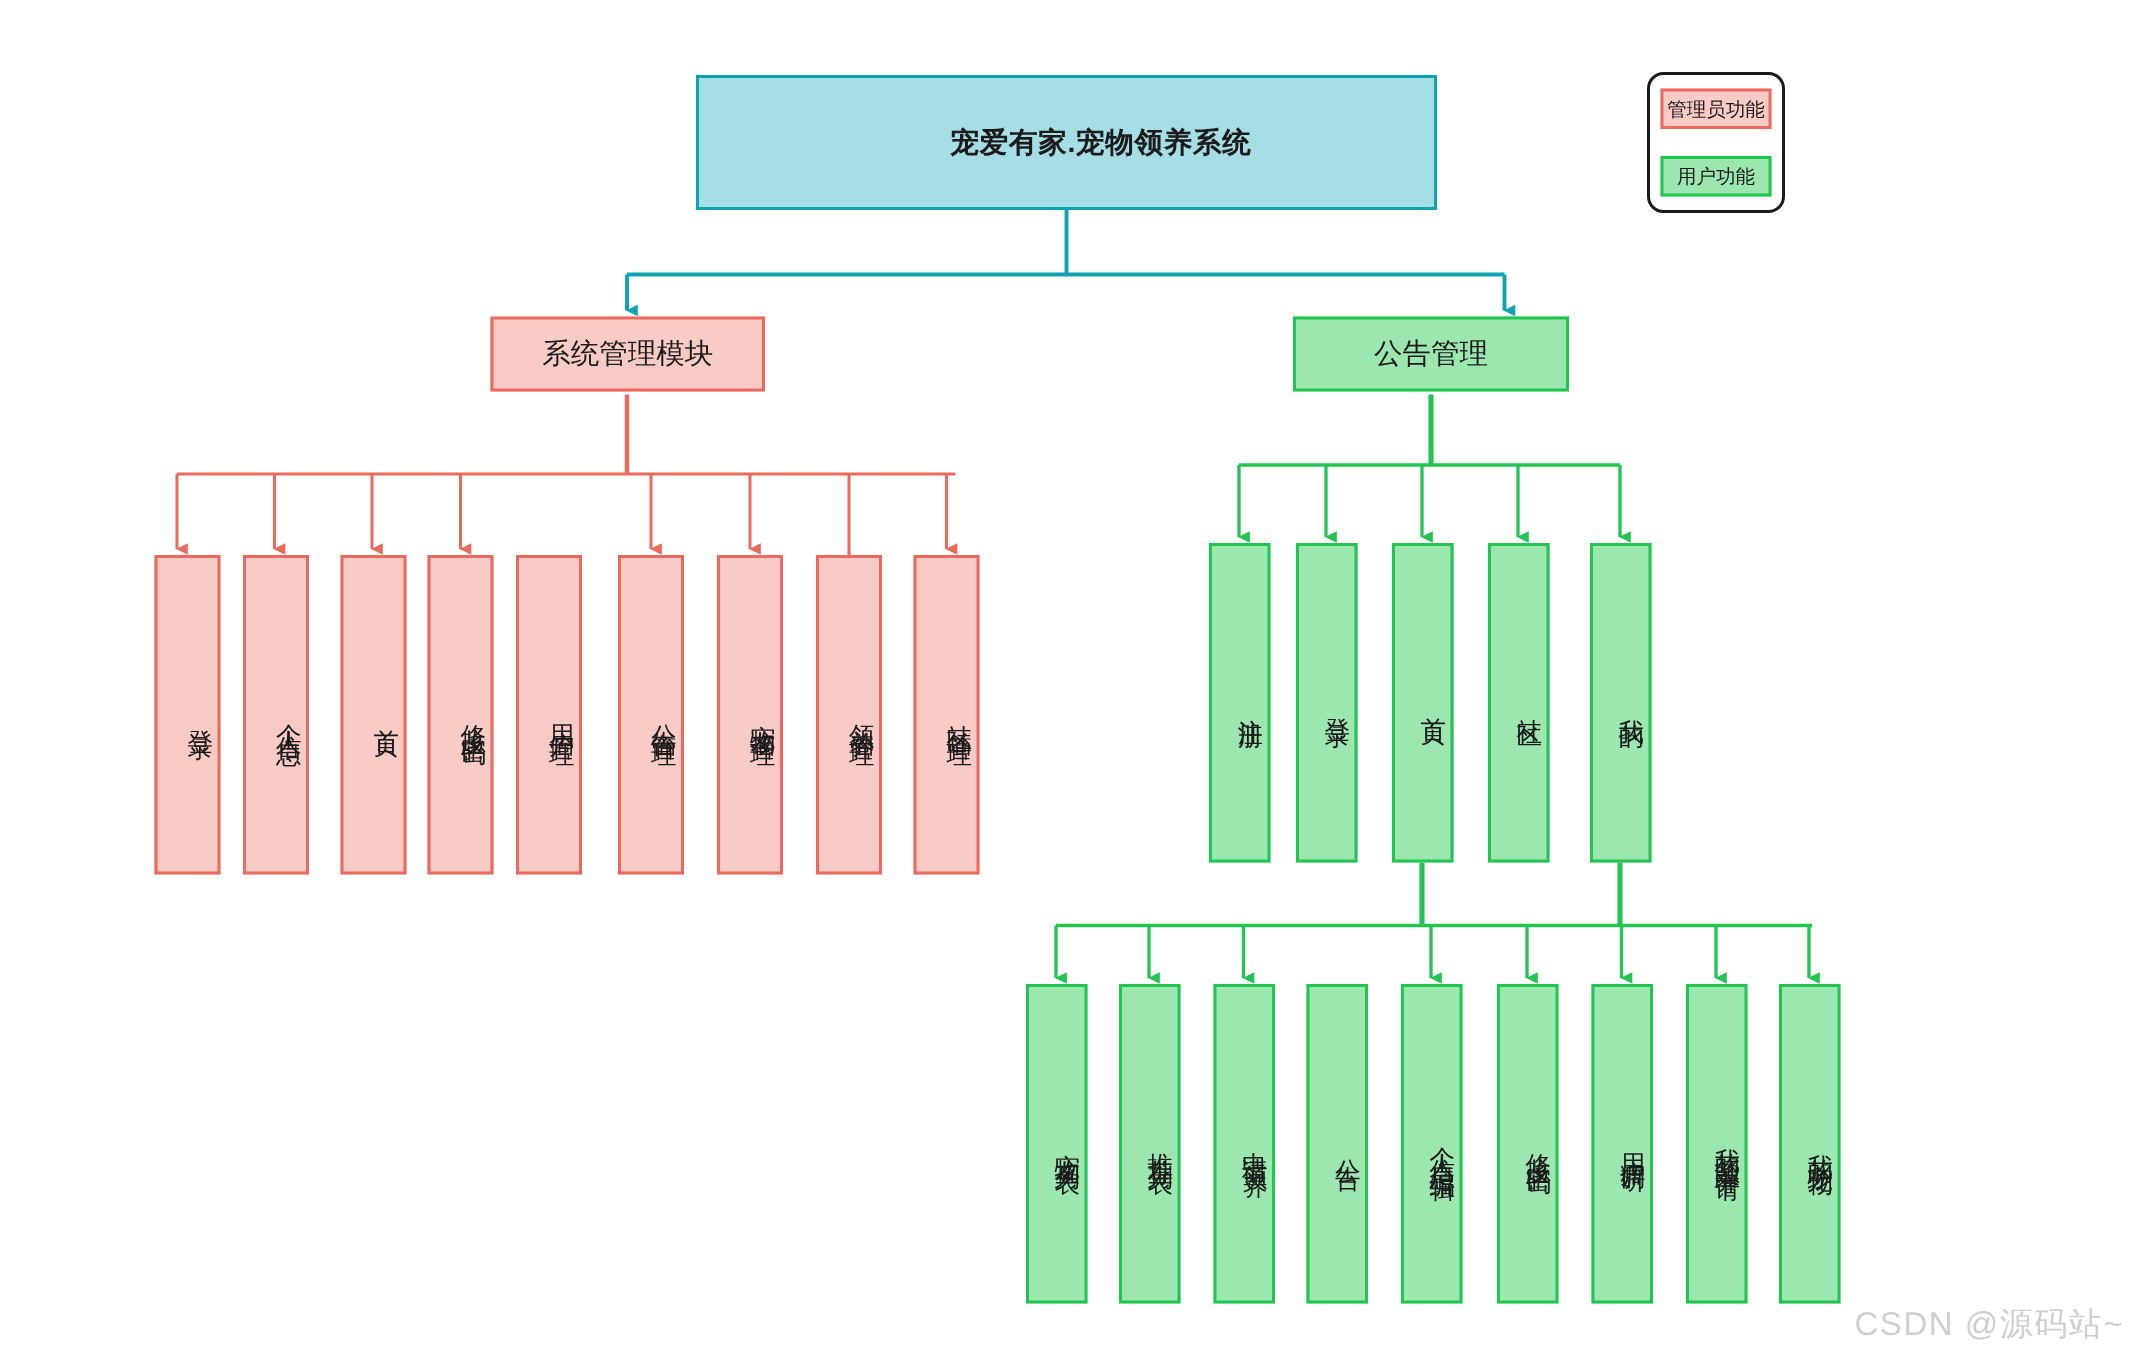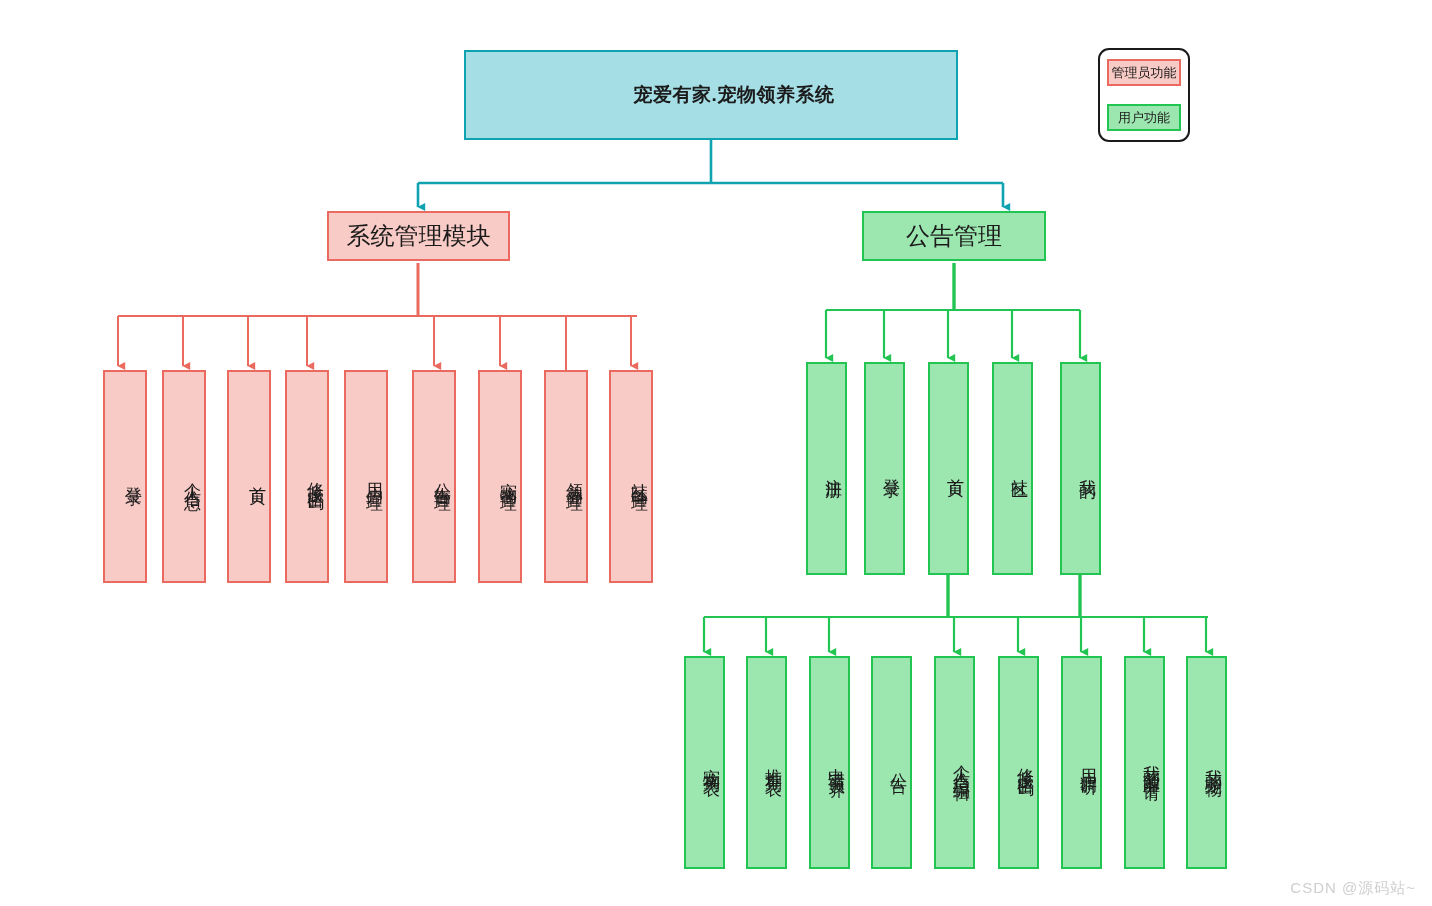--- a/index.html
+++ b/index.html
@@ -37,21 +37,21 @@
   .node.admin{
     background:#f9cbc6;
     border:2px solid #ea6a5f;
   }
   
   .node.user{
     background:#9ce6b0;
     border:2px solid #23c552;
   }
 
-  .node.module{font-size:24px;}
+  .node.module{font-size:19px;}
 
   
   .node.leaf{
     font-size:17px;
     line-height:1.33;
     padding:6px 2px;
   }
   .node.leaf .vtext{
     display:block;
     width:100%;
@@ -83,21 +83,21 @@
     width:74px;height:27px;
     display:flex;align-items:center;justify-content:center;
     font-size:13px;color:#1b1b1b;
   }
   .legend-item.admin{background:#f9cbc6;border:2px solid #ea6a5f;}
   .legend-item.user{background:#9ce6b0;border:2px solid #23c552;}
 
   #watermark{
     position:absolute;
     right:16px;bottom:8px;
-    font-size:15px;
+    font-size:22px;
     color:#cfcfcf;
     letter-spacing:1px;
     z-index:5;
     white-space:nowrap;
   }
 </style>
 </head>
 <body>
 
 <div id="canvas">

